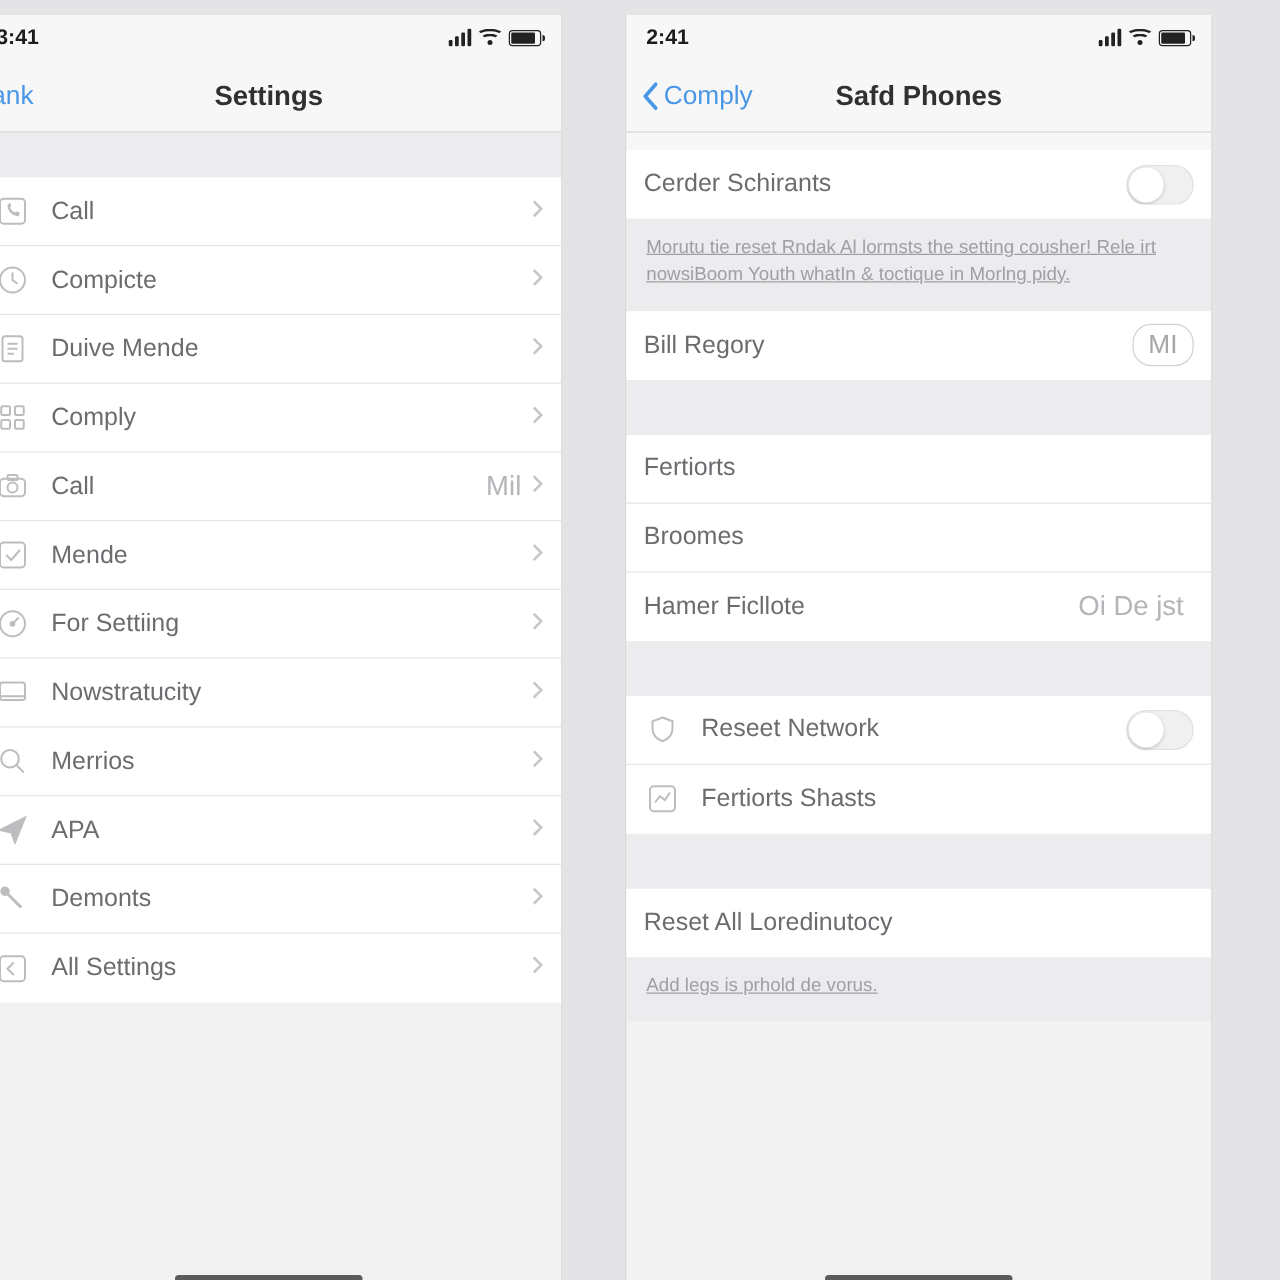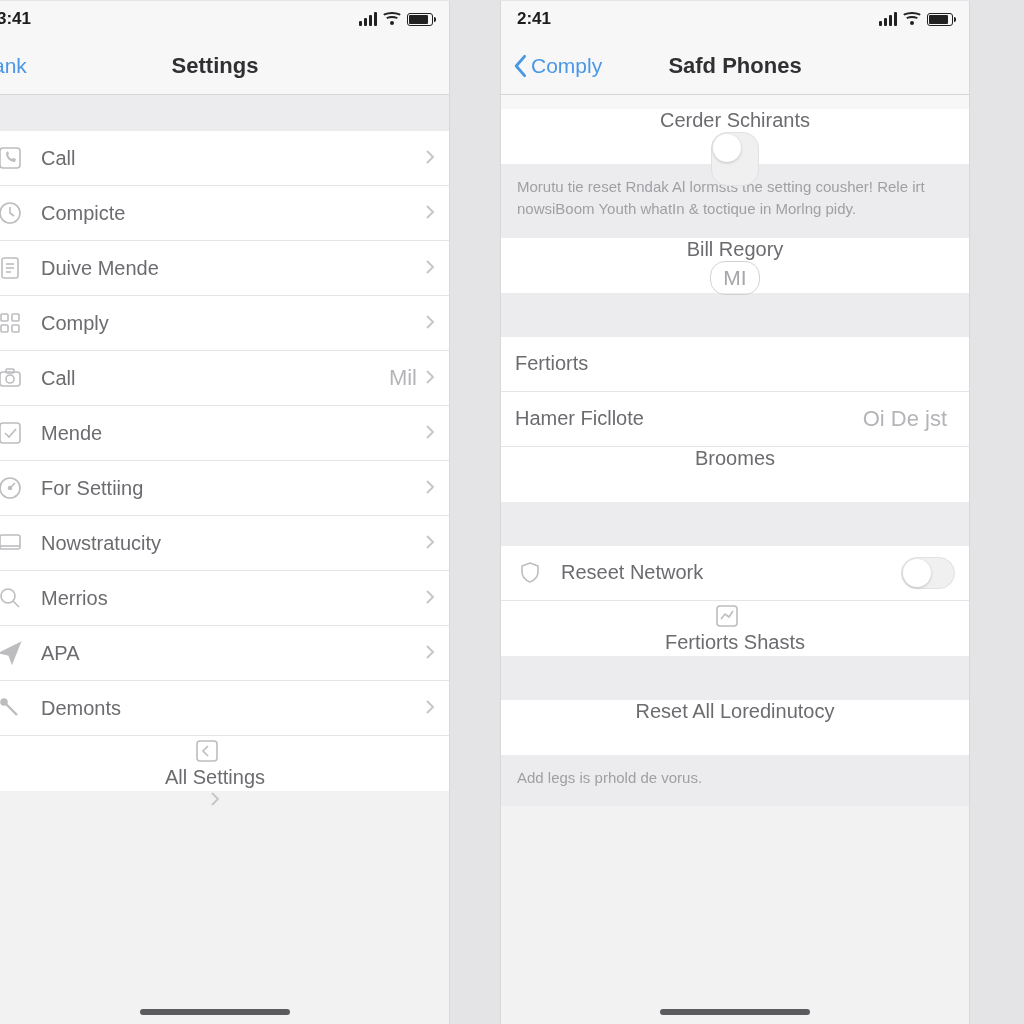--- a/index.html
+++ b/index.html
@@ -1,18 +1,18 @@
 <!DOCTYPE html>
 <html><head>
 <meta charset="utf-8">
 <style>
   * { margin:0; padding:0; box-sizing:border-box; -webkit-font-smoothing:antialiased; }
   body { font-family: -apple-system, "Helvetica Neue", Helvetica, Arial, sans-serif;
          background:#e4e4e6; width:1024px; height:1024px; overflow:hidden; }
-  .stage { display:flex; gap:50px; padding:1px 0 0 0; height:100%; align-items:flex-start; }
+  .stage { display:flex; gap:50px; padding:12px 0 0 0; height:100%; align-items:flex-start; }
   .phone { background:#f2f2f3; width:470px; height:1024px; position:relative;
            overflow:hidden; border-left:1px solid #d8d8d8; border-right:1px solid #d8d8d8; }
   .phone-left { margin-left:-20px; }
   .phone-right {  }
 
   
   .statusbar { height:36px; display:flex; align-items:center; justify-content:space-between;
                padding:0 16px; font-size:17px; font-weight:600; color:#1d1d1f; background:#f7f7f8; }
   .sb-right { display:flex; align-items:center; gap:6px; }
   .signal { display:inline-flex; align-items:flex-end; gap:2px; }
@@ -41,33 +41,33 @@
   .nav-back svg { width:16px; height:24px; }
 
   
   .sect-gap { height:36px; background:#ececee; }
   .sect-gap.sm { height:44px; }
 
   
   .list { background:#fff; }
   .row { display:flex; align-items:center; height:55px; padding:0 14px 0 14px;
          border-bottom:1px solid #e5e5e7; color:#555; font-size:20px; }
-  .row:last-child { border-bottom:none;flex-direction:column; }
+  .row:last-child { border-bottom:none; }
   .row .icon { width:30px; height:30px; margin-right:16px; color:#bcbcbf;
                display:flex; align-items:center; justify-content:center; flex:0 0 30px; }
   .row .icon svg { width:26px; height:26px; stroke:#bdbdc0; fill:none; stroke-width:1.6; }
   .row .label { flex:1; color:#6c6c70; }
   .row .detail { color:#b5b5b9; font-size:22px; margin-right:8px; }
   .row .chev { color:#c7c7cb; }
   .row .chev svg{ width:10px; height:16px; stroke:#c7c7cb; fill:none; stroke-width:2;}
 
   .row.noicon .label { margin-left:0; }
 
   .footer-text { font-size:15px; color:#a0a0a4; padding:12px 16px 18px 16px; line-height:1.45;
-                 background:#ececee; }
+                 background:#ececee;text-decoration:underline; }
 
   
   .toggle { width:54px; height:32px; border-radius:16px; background:#f0f0f1;
             border:1px solid #e1e1e3; position:relative; flex:0 0 54px; }
   .toggle .knob { width:28px; height:28px; border-radius:50%; background:#fff;
                   box-shadow:0 1px 3px rgba(0,0,0,.2); position:absolute; top:1px; left:1px; }
   .toggle.partial { width:48px; clip-path: inset(0 0 0 0); }
   .pill { border:1px solid #d3d3d6; border-radius:15px; padding:4px 12px; font-size:21px;
           color:#a6a6aa; }
 
@@ -307,25 +307,25 @@
         <span class="pill">MI</span>
       </div>
     </div>
     <div class="sect-gap sm"></div>
 
     <div class="list" id="right-sec3">
         <div class="row noicon">
           <span class="label">Fertiorts</span>
         </div>
         <div class="row noicon">
+          <span class="label">Broomes</span>
+        </div>
+        <div class="row noicon">
           <span class="label">Hamer Ficllote</span>
           <span class="detail">Oi De jst</span>
-        </div>
-        <div class="row noicon">
-          <span class="label">Broomes</span>
         </div>
       </div>
     <div class="sect-gap sm"></div>
 
     <div class="list" id="right-sec4">
         <div class="row">
           <span class="icon">
             <svg viewBox="0 0 26 26">
               <path d="M13 3l8 3v6c0 5-3 8-8 10-5-2-8-5-8-10V6z"></path>
             </svg>

